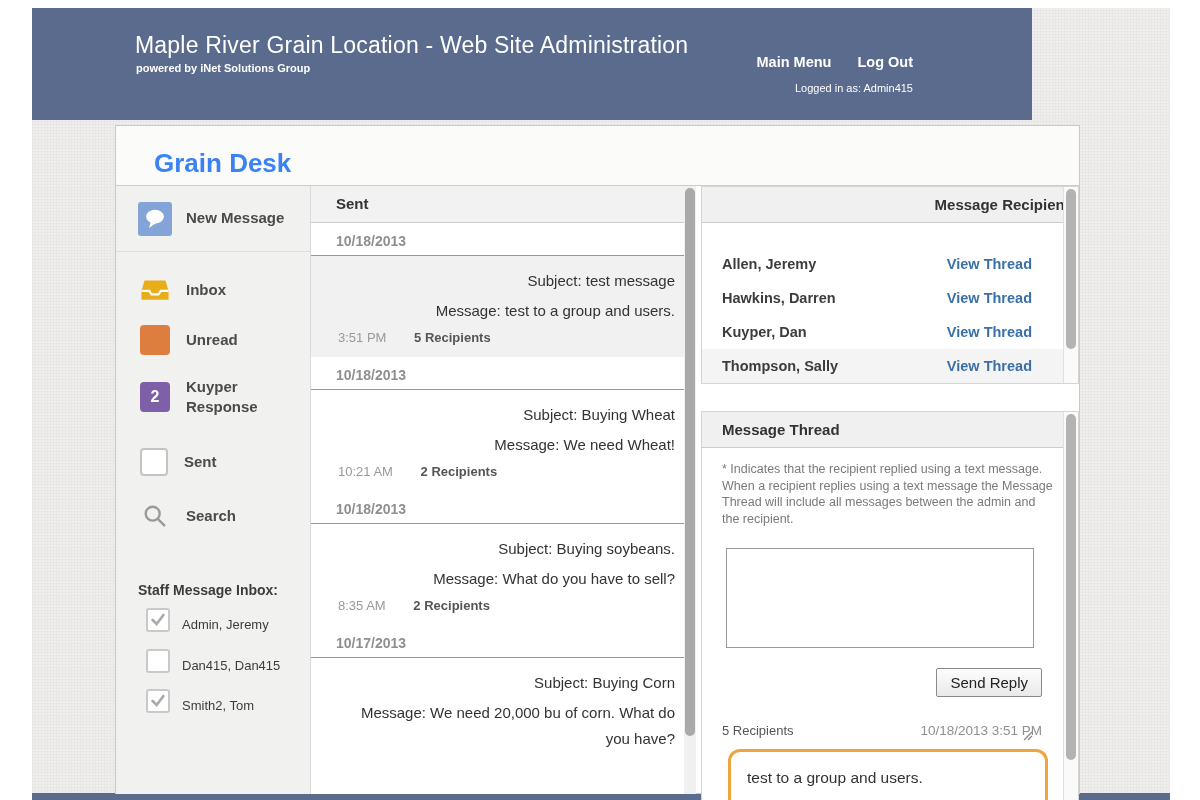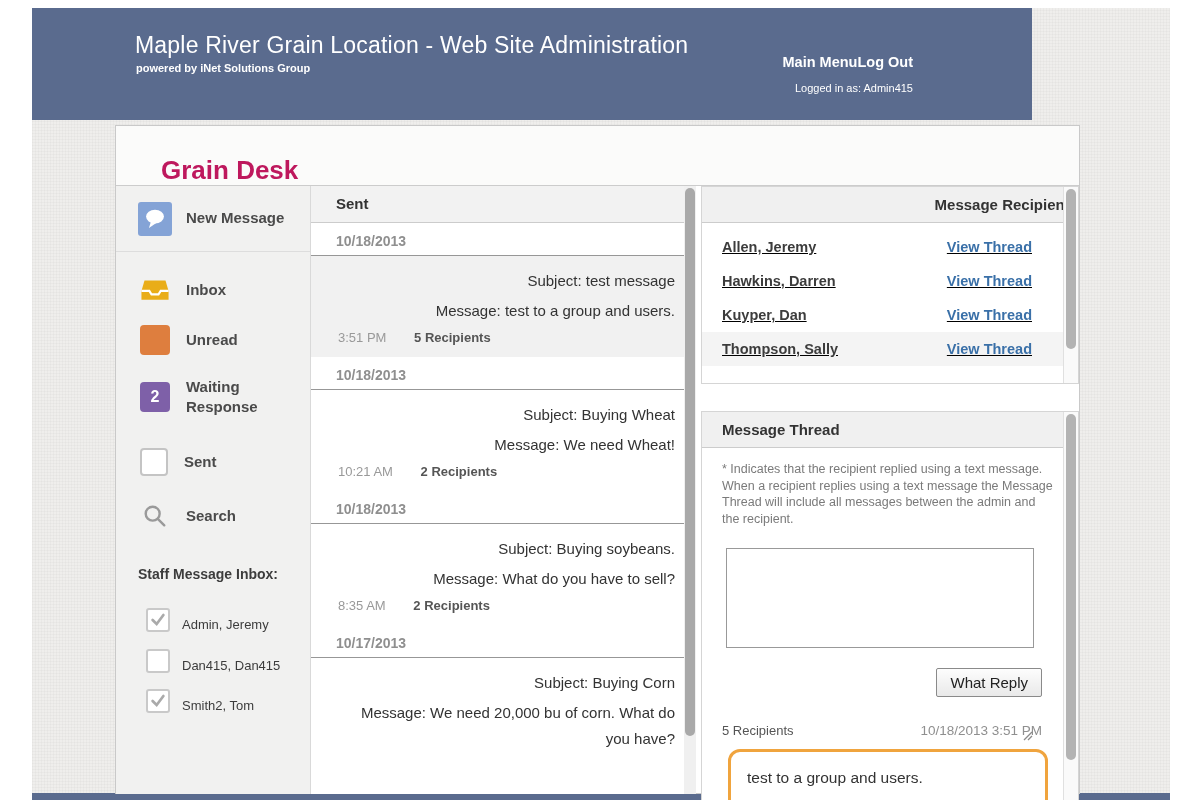--- a/index.html
+++ b/index.html
@@ -7,46 +7,46 @@
           font-family:"Liberation Sans",sans-serif;-webkit-font-smoothing:antialiased;}
   
   .texture{position:absolute;left:32px;top:8px;width:1138px;height:792px;background-color:#efeeec;
     background-image:
       repeating-linear-gradient(0deg, rgba(0,0,0,0.025) 0 1px, transparent 1px 3px),
       repeating-linear-gradient(90deg, rgba(0,0,0,0.025) 0 1px, transparent 1px 3px);}
   .header-bar{position:absolute;left:32px;top:8px;width:1000px;height:112px;background:var(--header_blue);z-index:1;}
   .footer-bar{position:absolute;left:32px;top:793px;width:1138px;height:7px;background:var(--header_blue);z-index:1;}
   .hdr-title{position:absolute;left:103px;top:24px;color:#fff;font-size:23px;font-weight:normal;letter-spacing:.2px;}
   .hdr-sub{position:absolute;left:104px;top:54px;color:#fff;font-size:11px;font-weight:bold;}
-  .hdr-nav{position:absolute;right:119px;top:46px;display:flex;}
+  .hdr-nav{position:absolute;right:119px;top:46px;display:flex;gap:26px;}
   .hdr-nav a{color:#fff;font-size:14.5px;font-weight:bold;text-decoration:none;cursor:pointer;}
   .hdr-logged{position:absolute;right:119px;top:74px;color:#fff;font-size:11px;}
   
   .card{position:absolute;left:115px;top:125px;width:965px;height:669px;background:#fff;
         border:1px solid #c9c9c9;box-sizing:border-box;z-index:2;}
   .title-bar{position:absolute;left:0;top:0;width:963px;height:60px;background:#fbfbfa;border-bottom:1px solid #ccc;box-sizing:border-box;}
-  .title-bar h1{margin:15px;padding:14px 0 0 30px;font-size:26px;font-weight:bold;color:#be185d;}
+  .title-bar h1{margin:8px;padding:14px 0 0 30px;font-size:26px;font-weight:bold;color:#3b82f6;}
   
   .sidebar{position:absolute;left:0;top:60px;width:195px;height:608px;background:#f1f1f0;border-right:1px solid #d9d9d9;box-sizing:border-box;}
   .side-item{position:absolute;left:0;width:100%;display:flex;align-items:center;cursor:pointer;}
   .side-label{font-size:15px;font-weight:bold;color:#4a4a4a;line-height:1.35;}
   .nm-row{top:0;height:66px;border-bottom:1px solid #ddd;box-sizing:border-box;}
   .nm-icon{width:34px;height:34px;margin:0 14px 0 22px;background:var(--newmsg_blue);border-radius:3px;display:flex;align-items:center;justify-content:center;}
   .sq-icon{width:30px;height:30px;border-radius:4px;margin:0 16px 0 24px;flex:0 0 auto;}
   .row-inbox{top:78px;height:52px;}
   .row-unread{top:128px;height:52px;}
   .row-waiting{top:182px;height:58px;}
   .row-sent{top:250px;height:52px;}
   .row-search{top:304px;height:52px;}
   .waiting-badge{background:var(--waiting_purple);color:#fff;font-weight:bold;font-size:16px;
                  display:flex;align-items:center;justify-content:center;}
   .unread-sq{background:var(--unread_orange);}
   .sent-sq{background:#fff;border:2px solid #c4c4c4;box-sizing:border-box;}
   .icon-slot{width:30px;height:30px;margin:0 16px 0 24px;display:flex;align-items:center;justify-content:center;flex:0 0 auto;}
-  .staff-label{position:absolute;left:22px;top:380px;font-size:14px;font-weight:bold;color:#3c3c3c;}
+  .staff-label{position:absolute;left:22px;top:396px;font-size:14px;font-weight:bold;color:#3c3c3c;}
   .staff-row{position:absolute;left:0;width:100%;display:flex;align-items:flex-end;cursor:pointer;}
   .staff-row.r0{top:406px;height:40px;} .staff-row.r1{top:447px;height:40px;} .staff-row.r2{top:487px;height:40px;}
   .cbox{width:24px;height:24px;background:#fff;border:2px solid #c9c9c9;border-radius:3px;margin:0 12px 0 30px;
         box-sizing:border-box;display:flex;align-items:center;justify-content:center;flex:0 0 auto;}
   .staff-name{font-size:13px;color:#3c3c3c;}
   
   .middle{position:absolute;left:195px;top:60px;width:385px;height:608px;overflow:hidden;background:#fff;}
   .sent-header{height:37px;background:#f2f2f2;border-bottom:1px solid #ccc;box-sizing:border-box;
                font-size:15px;font-weight:bold;color:#333;line-height:36px;padding-left:25px;}
   .sent-list{width:426px;}
@@ -64,21 +64,21 @@
   .mid-scroll{right:0;height:608px;}
   
   .rightcol{position:absolute;left:585px;top:60px;width:378px;height:682px;}
   .panel{position:absolute;left:0;width:378px;background:#fff;border:1px solid #d5d5d5;box-sizing:border-box;}
   .panel-recipients{top:0;height:198px;text-align:right;}
   .panel-thread{top:225px;height:390px;overflow:hidden;}
   .panel-header{height:36px;background:#f0f0f0;border-bottom:1px solid #ccc;box-sizing:border-box;
                 font-size:15px;font-weight:bold;color:#333;line-height:35px;padding-left:20px;}
   .panel-scroll{right:0;top:0;height:100%;width:15px;background:#fafafa;border-left:1px solid #e0e0e0;box-sizing:border-box;position:absolute;}
   .panel-scroll .vthumb{left:2px;width:10px;background:#b3b3b3;}
-  .rcpt-rows{padding-top:7px;text-decoration:underline;}
+  .rcpt-rows{padding-top:24px;}
   .rcpt-row{height:34px;display:flex;align-items:center;justify-content:space-between;padding:0 46px 0 20px;}
   .rcpt-row.hl{background:#f4f4f4;}
   .rcpt-name{font-size:14.5px;font-weight:bold;color:#3c3c3c;}
   .view-thread{font-size:14.5px;font-weight:bold;color:var(--link_blue);text-decoration:none;cursor:pointer;}
   .thread-note{margin:13px 22px 0 20px;font-size:12.5px;color:#7a7a7a;line-height:1.33;}
   .thread-textarea{display:block;margin:20px 0 0 24px;width:308px;height:100px;border:1px solid #999;
                    resize:none;box-sizing:border-box;background:#fff;font-family:"Liberation Sans",sans-serif;}
   .ta-wrap{position:relative;width:332px;}
   .ta-grip{position:absolute;right:1px;bottom:-97px;}
   .send-row{margin:20px 36px 0 0;text-align:right;}
@@ -133,21 +133,21 @@
           <svg width="28" height="24" viewBox="0 0 32 26">
             <path d="M4 2 h24 l3.5 12 v10 H.5 V14 Z" fill="var(--inbox_yellow)"></path>
             <path d="M.5 14 h9 l2.5 4 h8 l2.5 -4 h9" fill="none" stroke="#fff" stroke-width="2.4"></path>
           </svg>
         </span>
         <span class="side-label">Inbox</span>
       </div>
 
       <div class="side-item row-waiting">
         <span class="sq-icon waiting-badge">2</span>
-        <span class="side-label" style="width:92px;">Waiting Response</span>
+        <span class="side-label" style="width:92px;">Kuyper Response</span>
       </div>
 
       <div class="side-item row-sent">
         <span class="sq-icon sent-sq" style="width:28px;height:28px;"></span>
         <span class="side-label">Sent</span>
       </div>
 
       <div class="side-item row-search">
         <span class="icon-slot">
           <svg width="26" height="26" viewBox="0 0 28 28">
@@ -281,21 +281,21 @@
         <div class="thread-note">* Indicates that the recipient replied using a text message. When a recipient replies using a text message the Message Thread will include all messages between the admin and the recipient.</div>
         <div class="ta-wrap">
           <textarea class="thread-textarea" value="" style=""></textarea>
           <span class="ta-grip">
             <svg width="10" height="10" viewBox="0 0 10 10">
                 <path d="M1 9 L9 1 M5 9 L9 5" stroke="#8a8a8a" stroke-width="1.3"></path>
               </svg>
           </span>
         </div>
         <div class="send-row">
-          <button class="send-btn">What Reply</button>
+          <button class="send-btn">Send Reply</button>
         </div>
         <div class="thread-meta">
           <span class="tm-count">5 Recipients</span>
           <span class="tm-date">10/18/2013 3:51 PM</span>
         </div>
         <div class="bubble">test to a group and users.</div>
         <div class="panel-scroll">
           <div class="vthumb" style="top:2px;height:346px;"></div>
         </div>
       </div>

